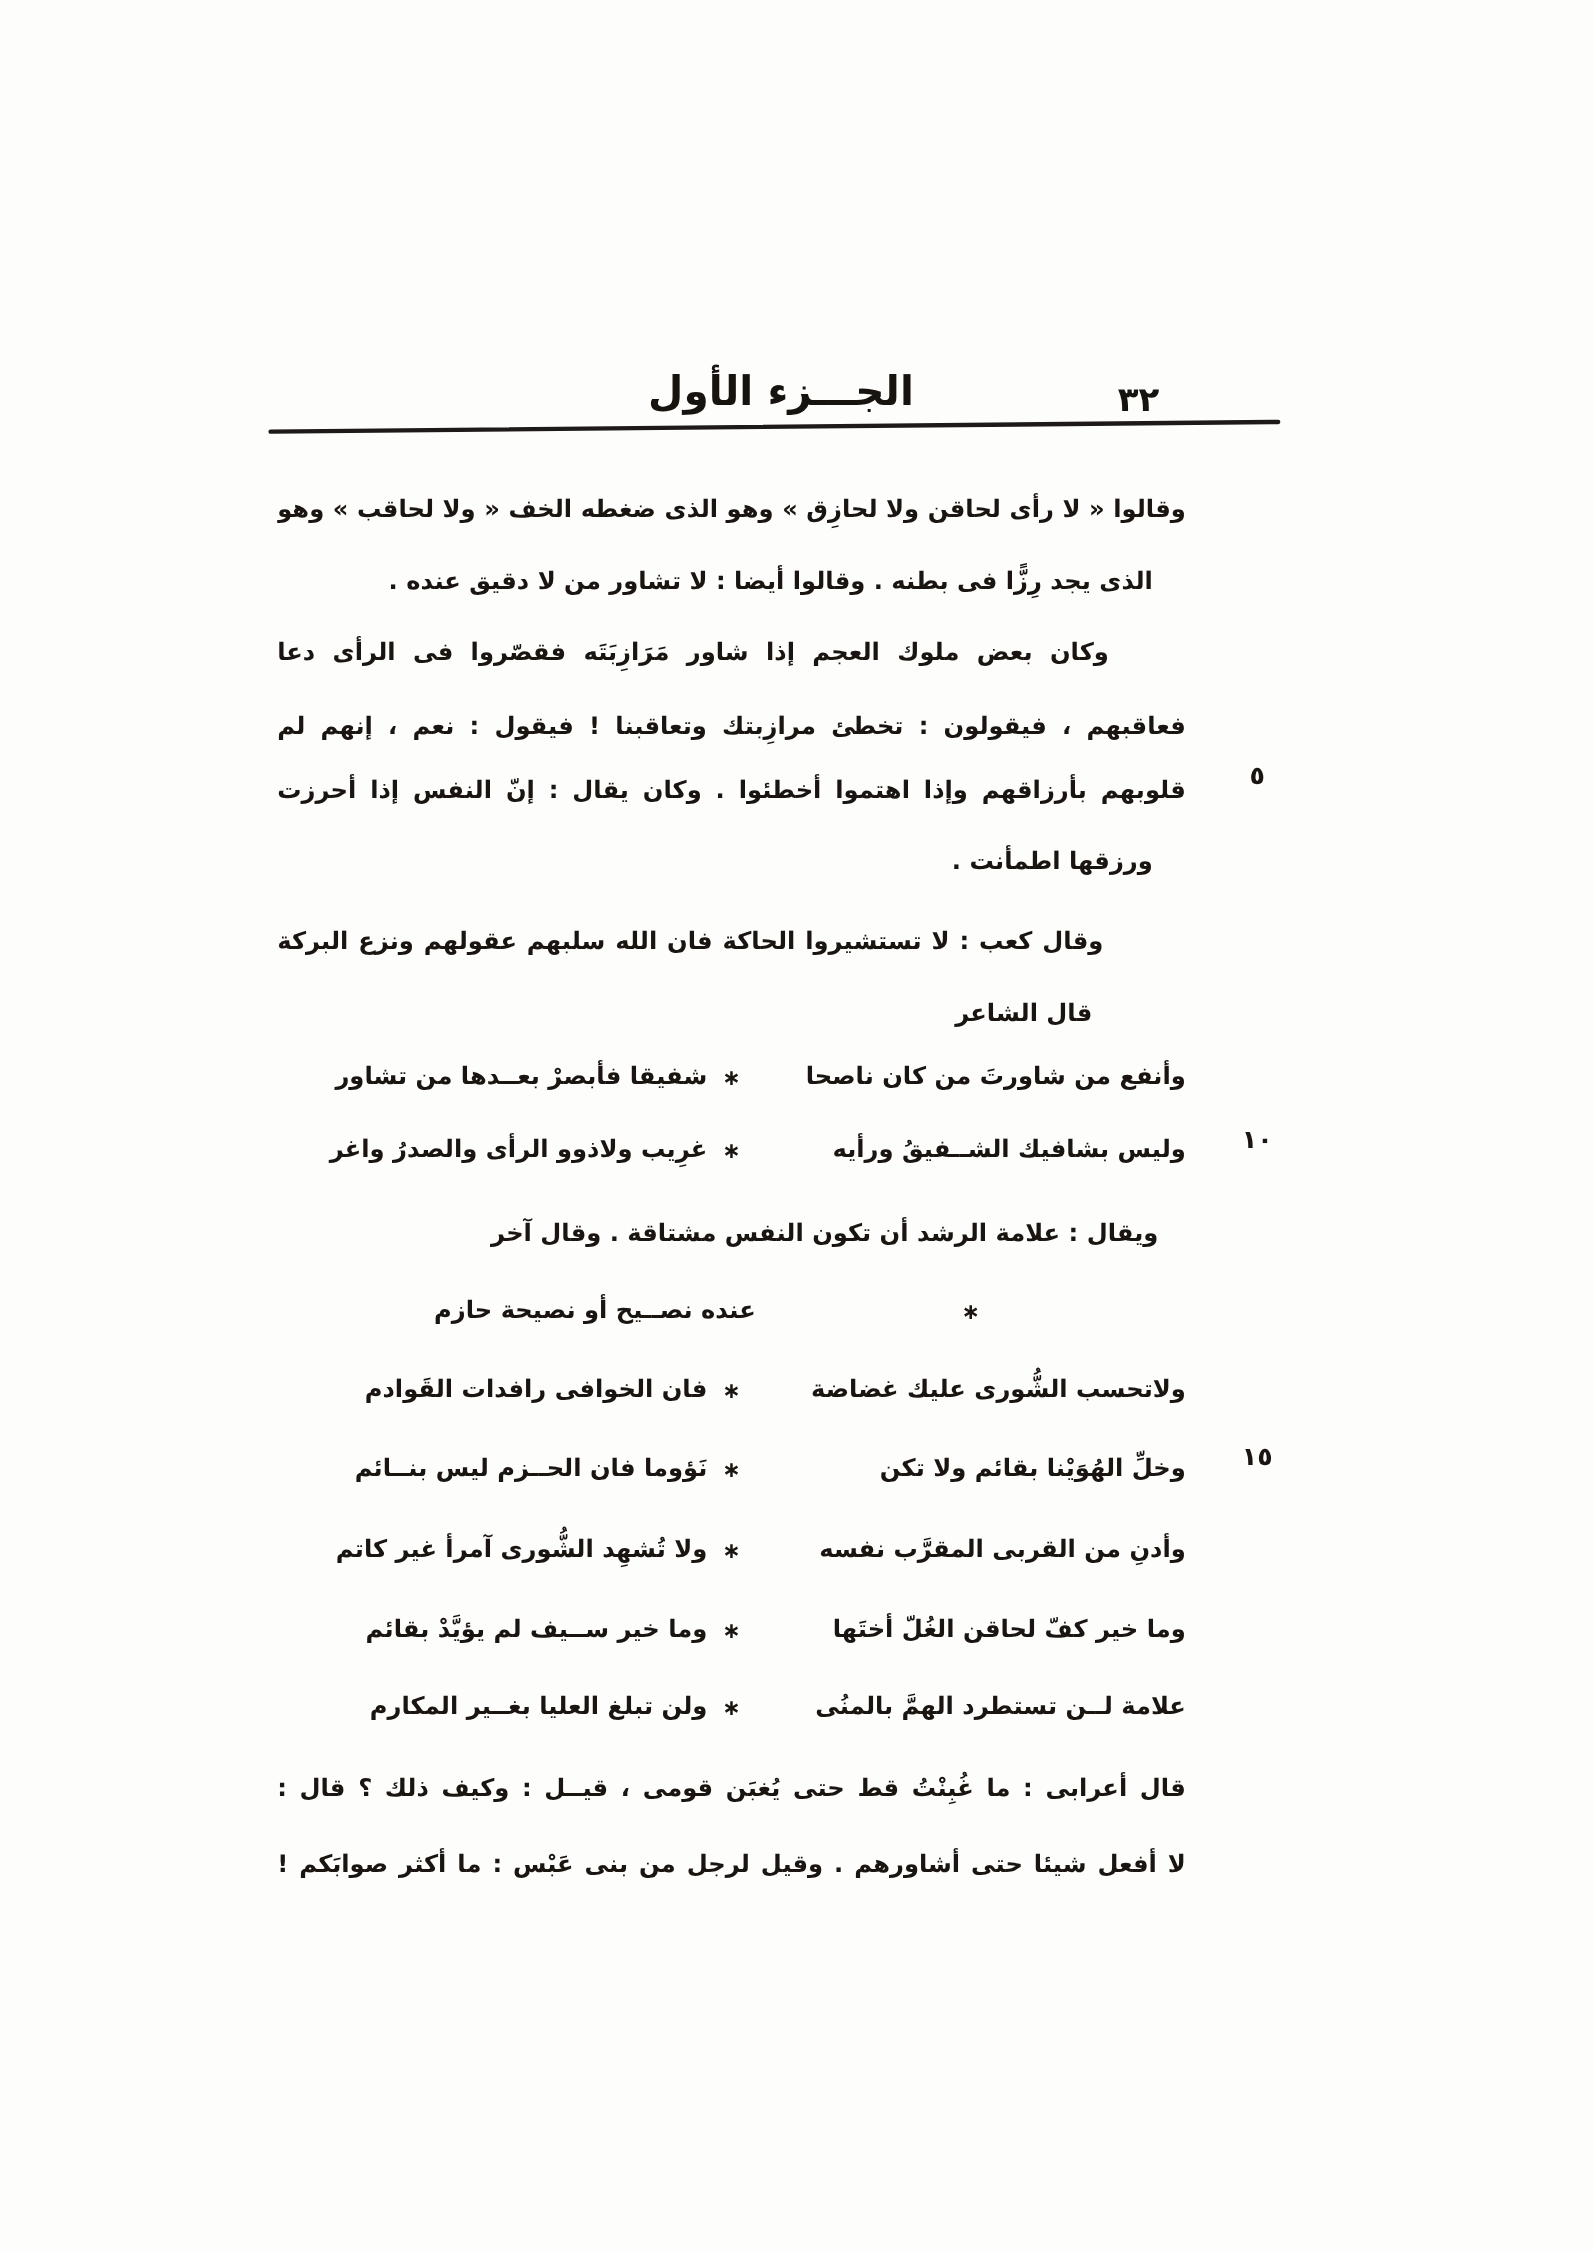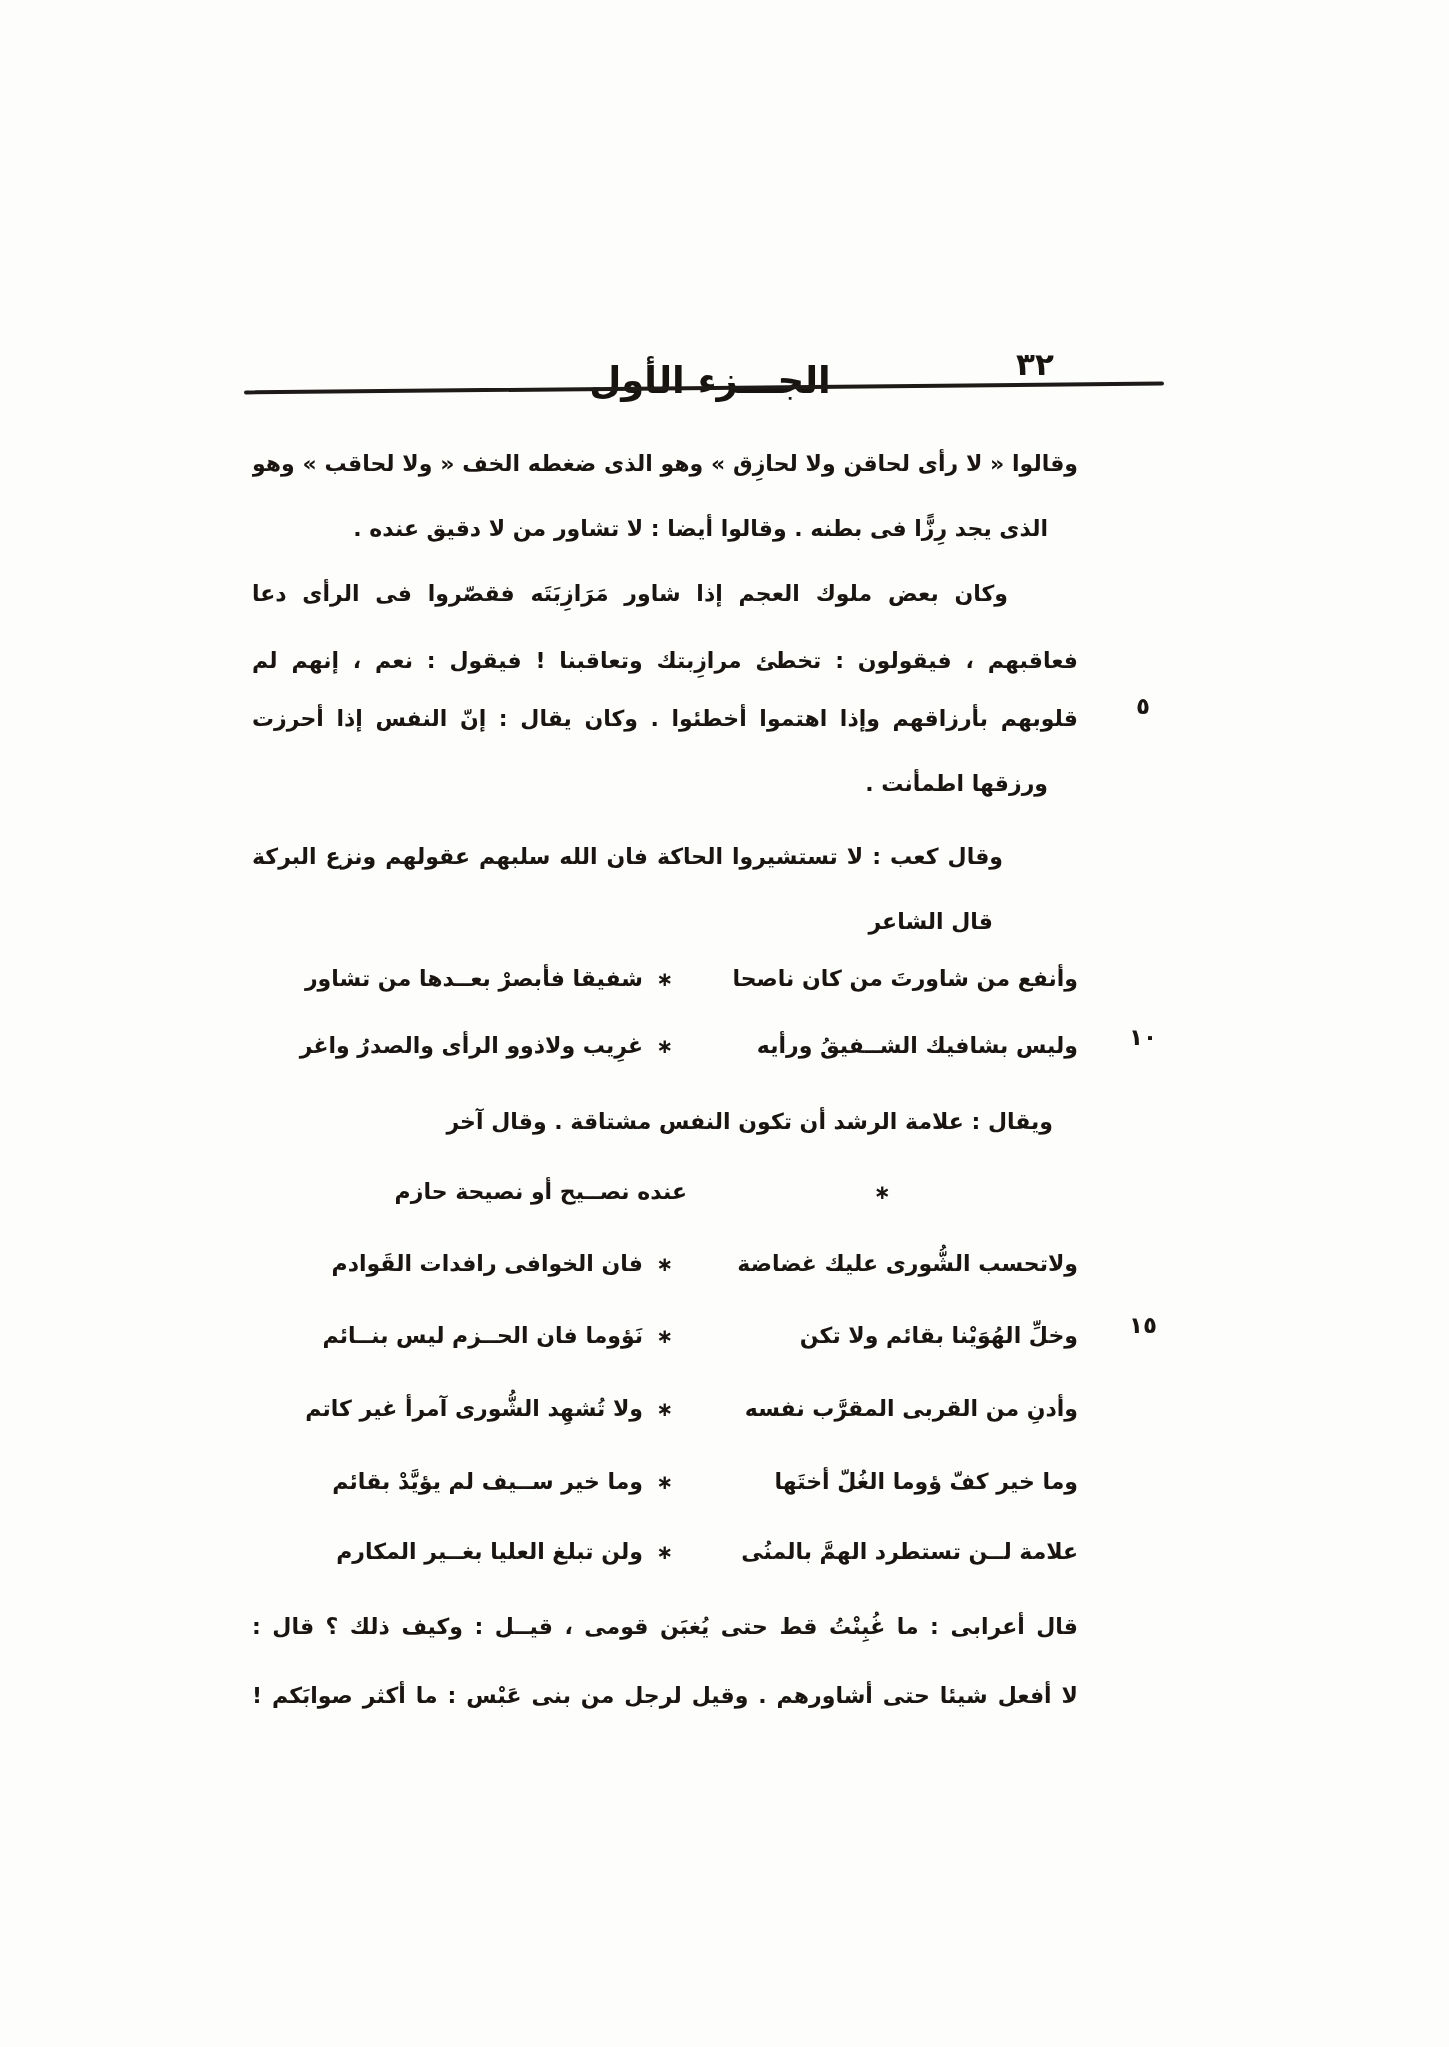--- a/index.html
+++ b/index.html
@@ -10,21 +10,20 @@
     color:#17130f;
     position:relative;
     overflow:hidden;
   }
   .page{position:absolute;inset:0;}
   .header-title{
     position:absolute;top:334px;left:545px;width:330px;
     text-align:center;direction:rtl;
     font-size:37px;font-weight:bold;letter-spacing:-1px;
     white-space:nowrap;
-    margin-top:25px;
   }
   .page-number{
     position:absolute;top:346px;left:1002px;width:66px;
     text-align:center;font-size:31px;font-weight:bold;
   }
   .rule{
     position:absolute;left:244px;top:386px;width:920px;height:4px;
     background:#1d1a17;transform:rotate(-0.55deg);
     border-radius:2px;
   }
@@ -108,21 +107,21 @@
     <span class="hemi">نَؤوما فان الحــزم ليس بنــائم</span>
   </div>
 
   <div class="line verse" style="top:1385px">
     <span class="hemi">وأدنِ من القربى المقرَّب نفسه</span>
     <span class="sep">∗</span>
     <span class="hemi">ولا تُشهِد الشُّورى آمرأ غير كاتم</span>
   </div>
 
   <div class="line verse" style="top:1458px">
-    <span class="hemi">وما خير كفّ ؤوما الغُلّ أختَها</span>
+    <span class="hemi">وما خير كفّ لحاقن الغُلّ أختَها</span>
     <span class="sep">∗</span>
     <span class="hemi">وما خير ســيف لم يؤيَّدْ بقائم</span>
   </div>
 
   <div class="line verse" style="top:1528px">
     <span class="hemi">علامة لــن تستطرد الهمَّ بالمنُى</span>
     <span class="sep">∗</span>
     <span class="hemi">ولن تبلغ العليا بغــير المكارم</span>
   </div>
 

